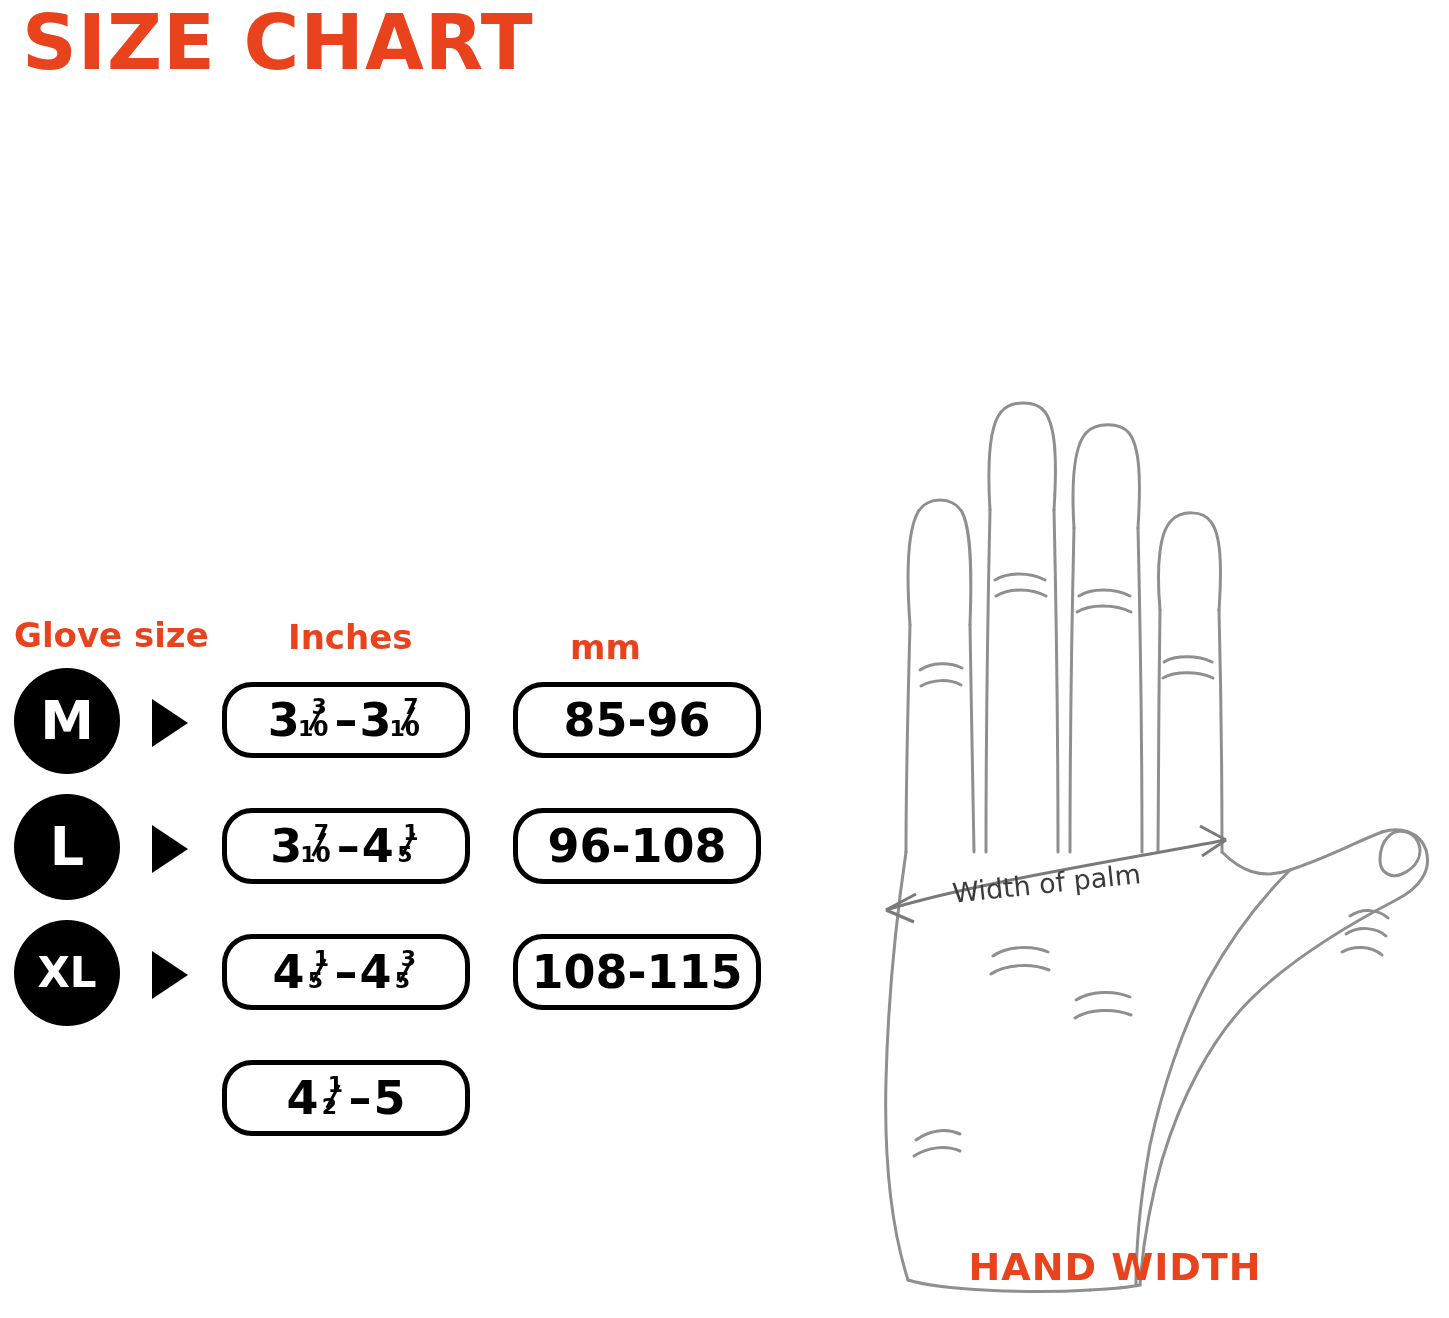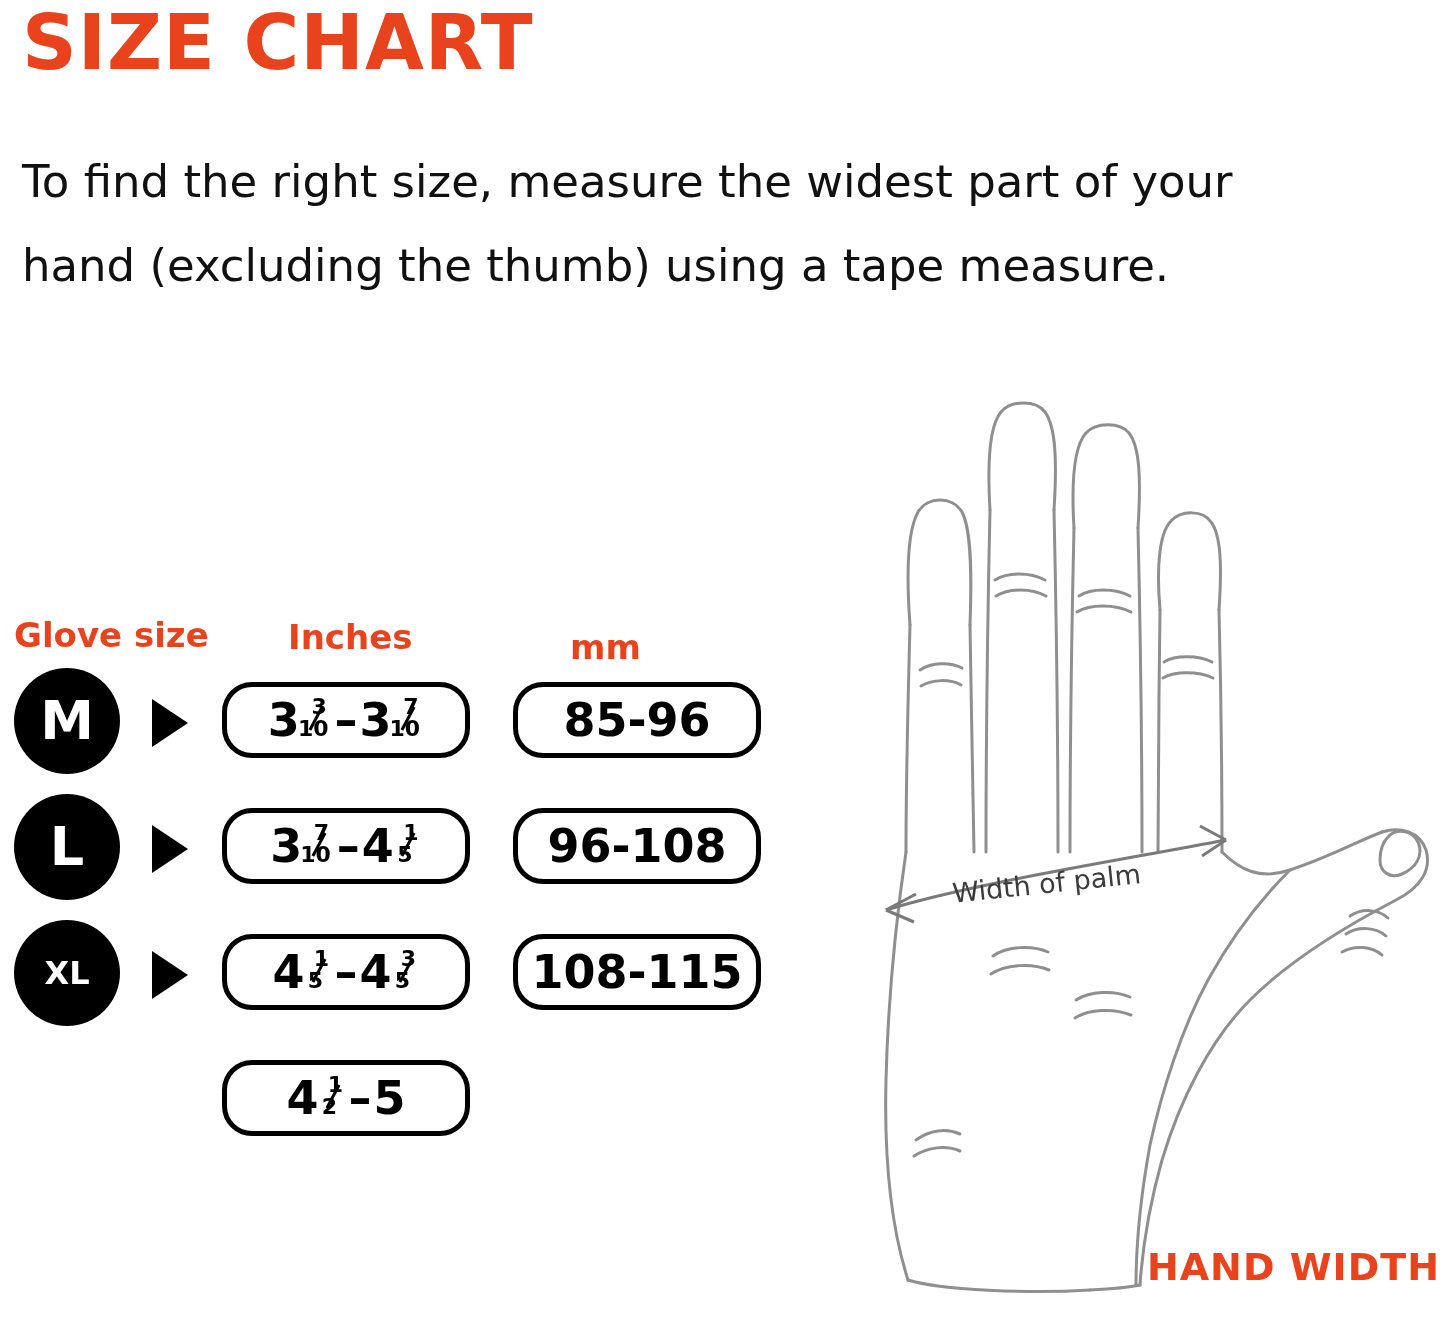--- a/index.html
+++ b/index.html
@@ -77,21 +77,21 @@
     border-radius: 50%;
     background: #000000;
     color: #ffffff;
     font-weight: bold;
     display: flex;
     align-items: center;
     justify-content: center;
     line-height: 1;
   }
   .badge.sz-1 { font-size: 54px; }
-  .badge.sz-2 { font-size: 32px; }
+  .badge.sz-2 { font-size: 42px; }
   .badge.sz-3 { font-size: 36px; }
 
   .arrow {
     position: absolute;
     left: 152px;
     top: 37px;
     width: 0;
     height: 0;
     border-left: 36px solid #000;
     border-top: 24px solid transparent;
@@ -155,21 +155,21 @@
     left: 790px;
     top: 400px;
     width: 650px;
     height: 900px;
   }
   .hand-caption {
     position: absolute;
     left: 790px;
     top: 1245px;
     width: 650px;
-    text-align: right;
+    text-align: center;
     font-size: 38px;
     font-weight: bold;
     color: #e8431c;
     letter-spacing: 1px;
   }
   .palm-label {
     position: absolute;
     left: 952px;
     top: 868px;
     font-size: 27px;
@@ -178,21 +178,20 @@
     white-space: nowrap;
   }
 </style>
 </head>
 <body>
 
 <div class="page">
 
   <div class="title">SIZE CHART</div>
 
-  <div class="intro">To find the right size, measure the widest part of your hand (excluding the thumb) using a tape measure.</div>
 
   <div class="table-wrap">
 
     <div class="col-headers">
       <div class="col-head ch-size">Glove size</div>
       <div class="col-head ch-inch">Inches</div>
       <div class="col-head ch-mm">mm</div>
     </div>
 
     <div class="row">

